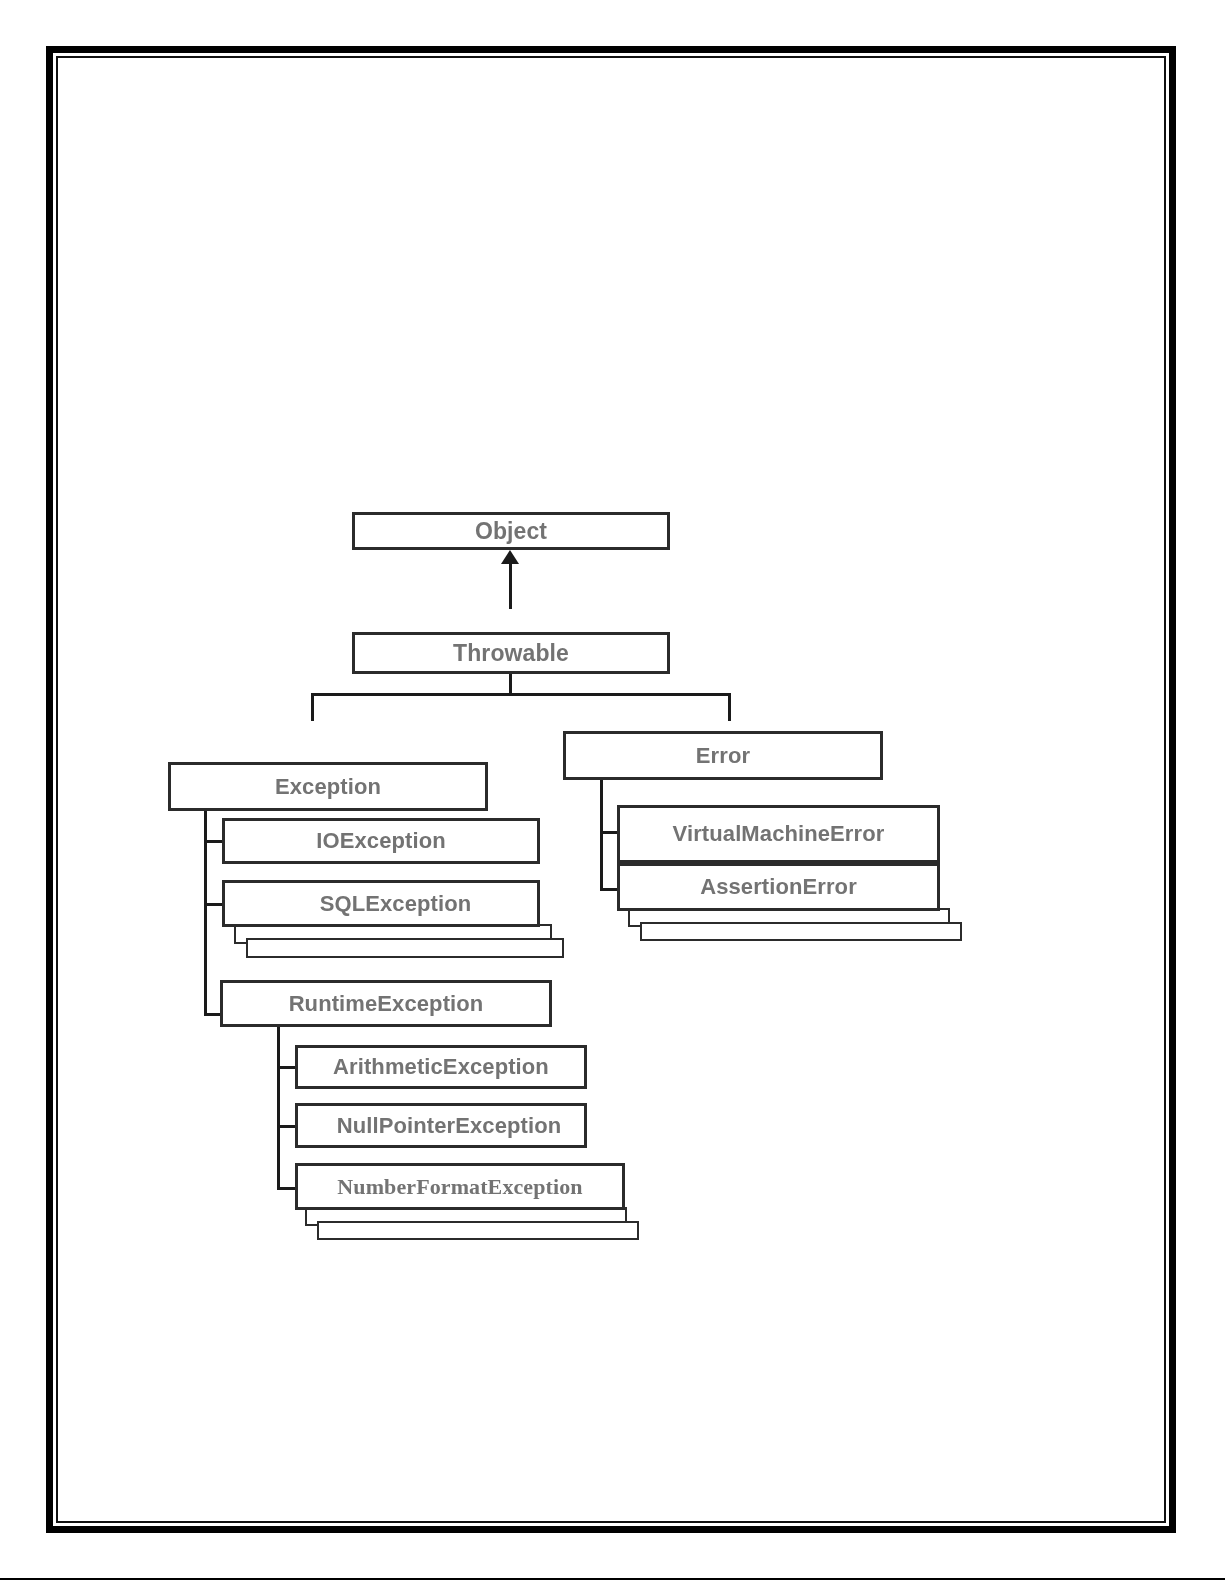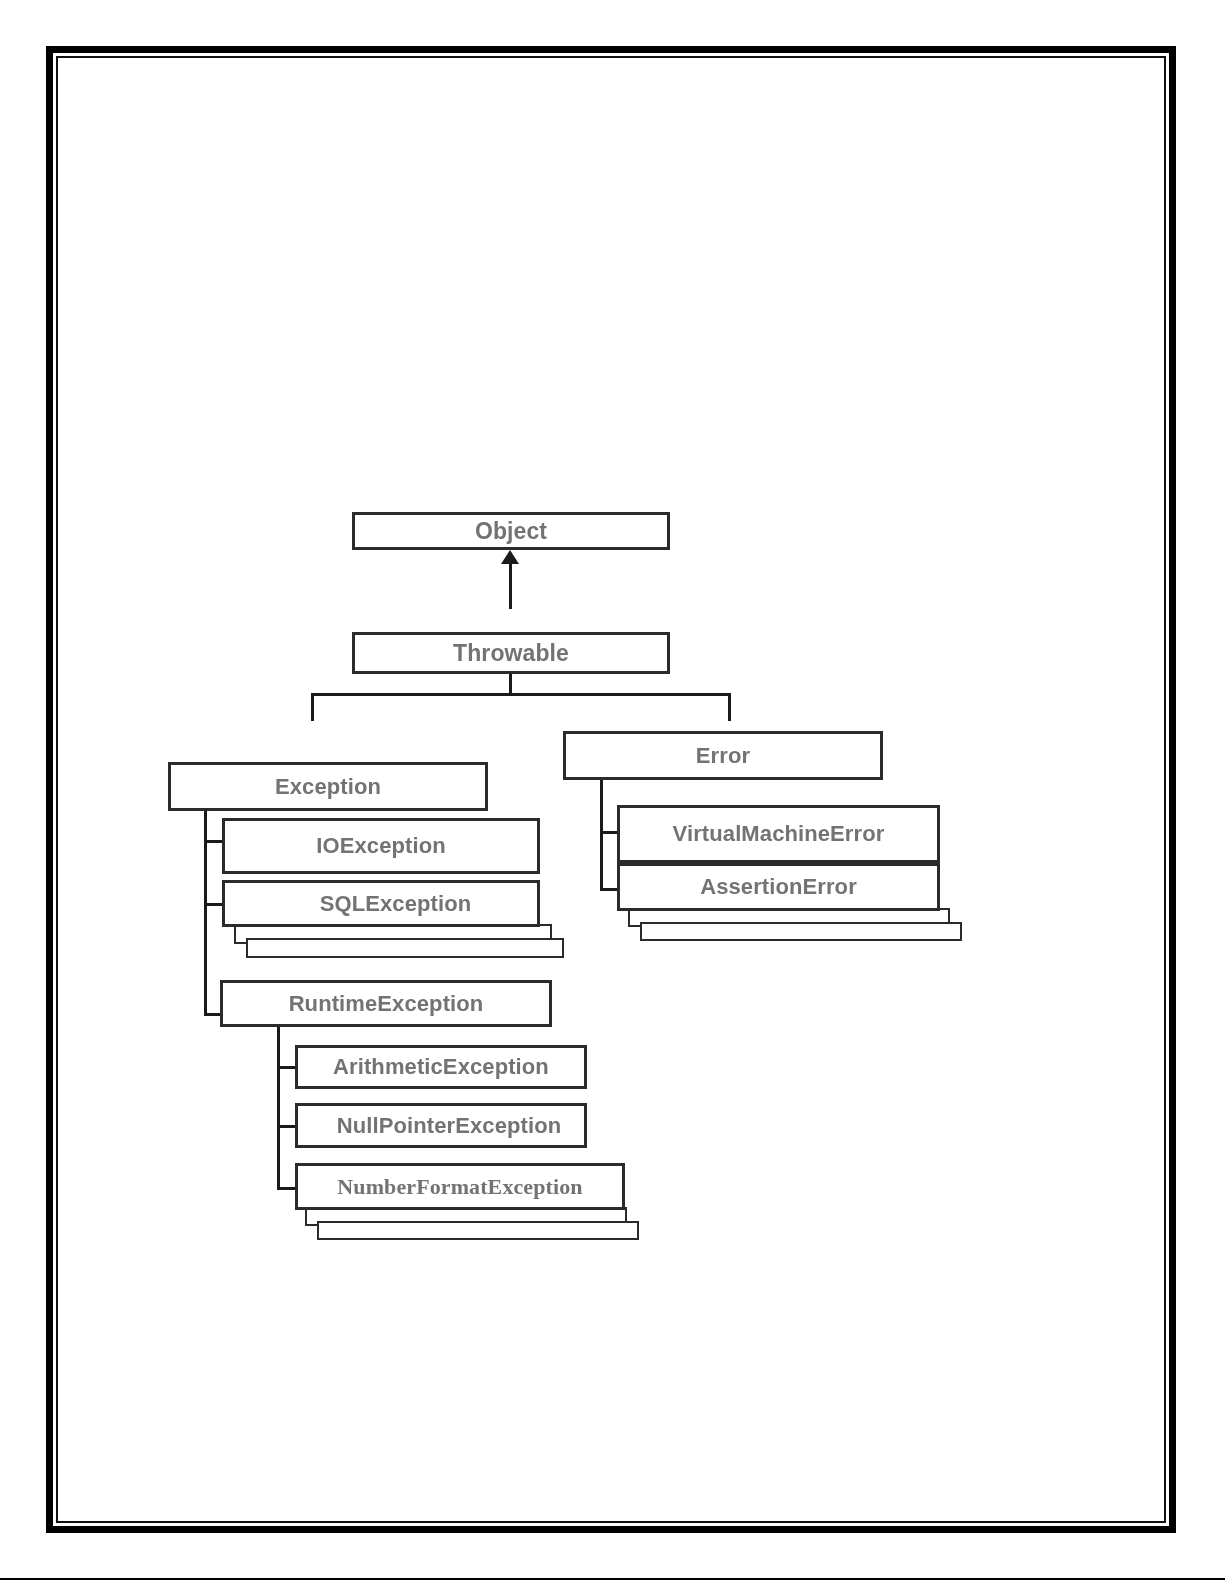--- a/index.html
+++ b/index.html
@@ -152,21 +152,21 @@
 
     <div class="node level3" style="left:563px; top:719px; width:320px; height:49px;margin-top:12px;">
       <span class="label">Error</span>
     </div>
 
     <div class="vline" style="left:204px; top:766px; width:3px; height:250px;"></div>
     <div class="hline" style="left:204px; top:840px; width:20px; height:3px;"></div>
     <div class="hline" style="left:204px; top:903px; width:20px; height:3px;"></div>
     <div class="hline" style="left:204px; top:1013px; width:20px; height:3px;"></div>
 
-    <div class="node level4 indent-text" style="left:222px; top:818px; width:318px; height:56px;">
+    <div class="node level4 indent-text" style="left:222px; top:818px; width:318px; height:46px;">
       <span class="label">IOException</span>
     </div>
 
     <div class="node level4 indent-text" style="left:222px; top:880px; width:318px; height:47px;padding-left:29px;">
       <span class="label">SQLException</span>
     </div>
 
     <div class="ghost" style="left:234px; top:924px; width:318px; height:20px;"></div>
     <div class="ghost" style="left:246px; top:938px; width:318px; height:20px;"></div>
 

